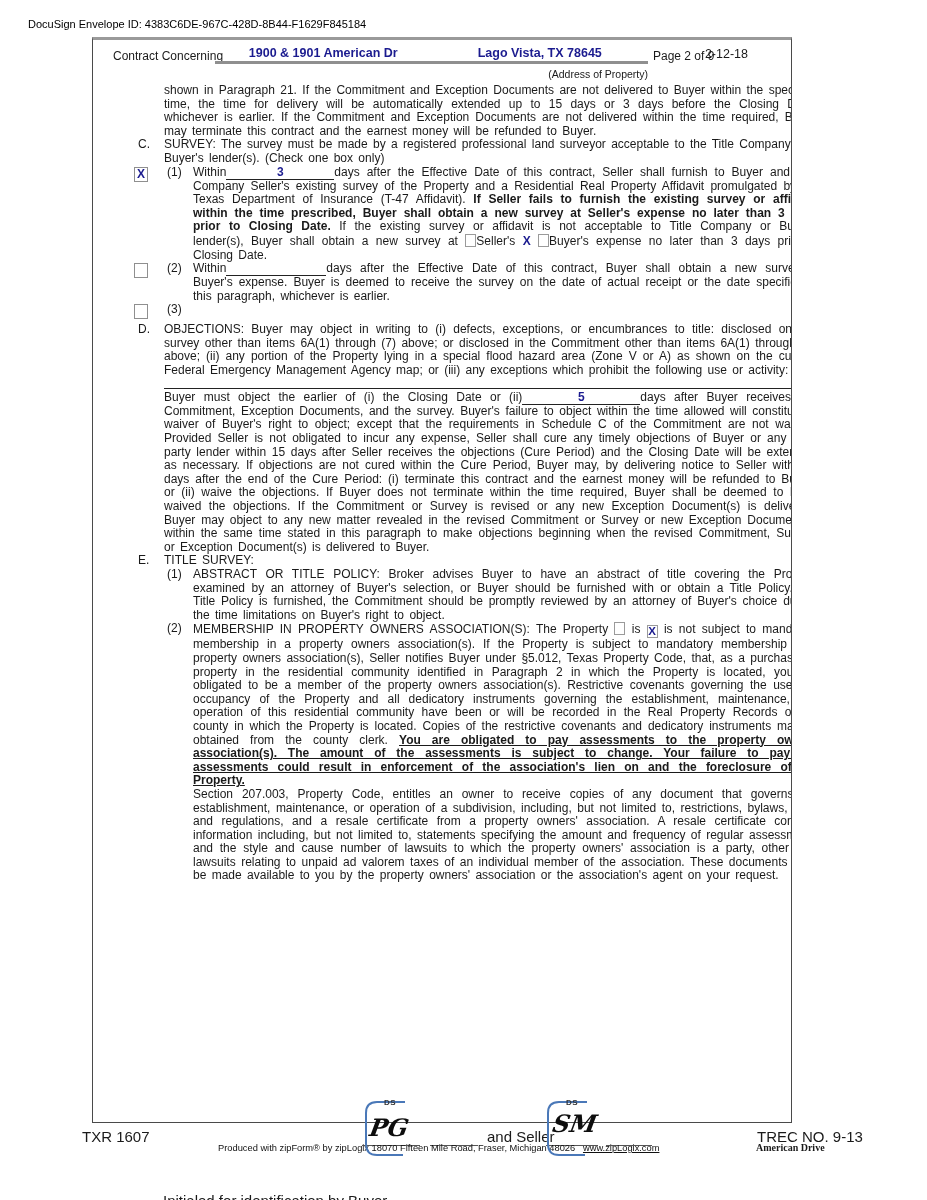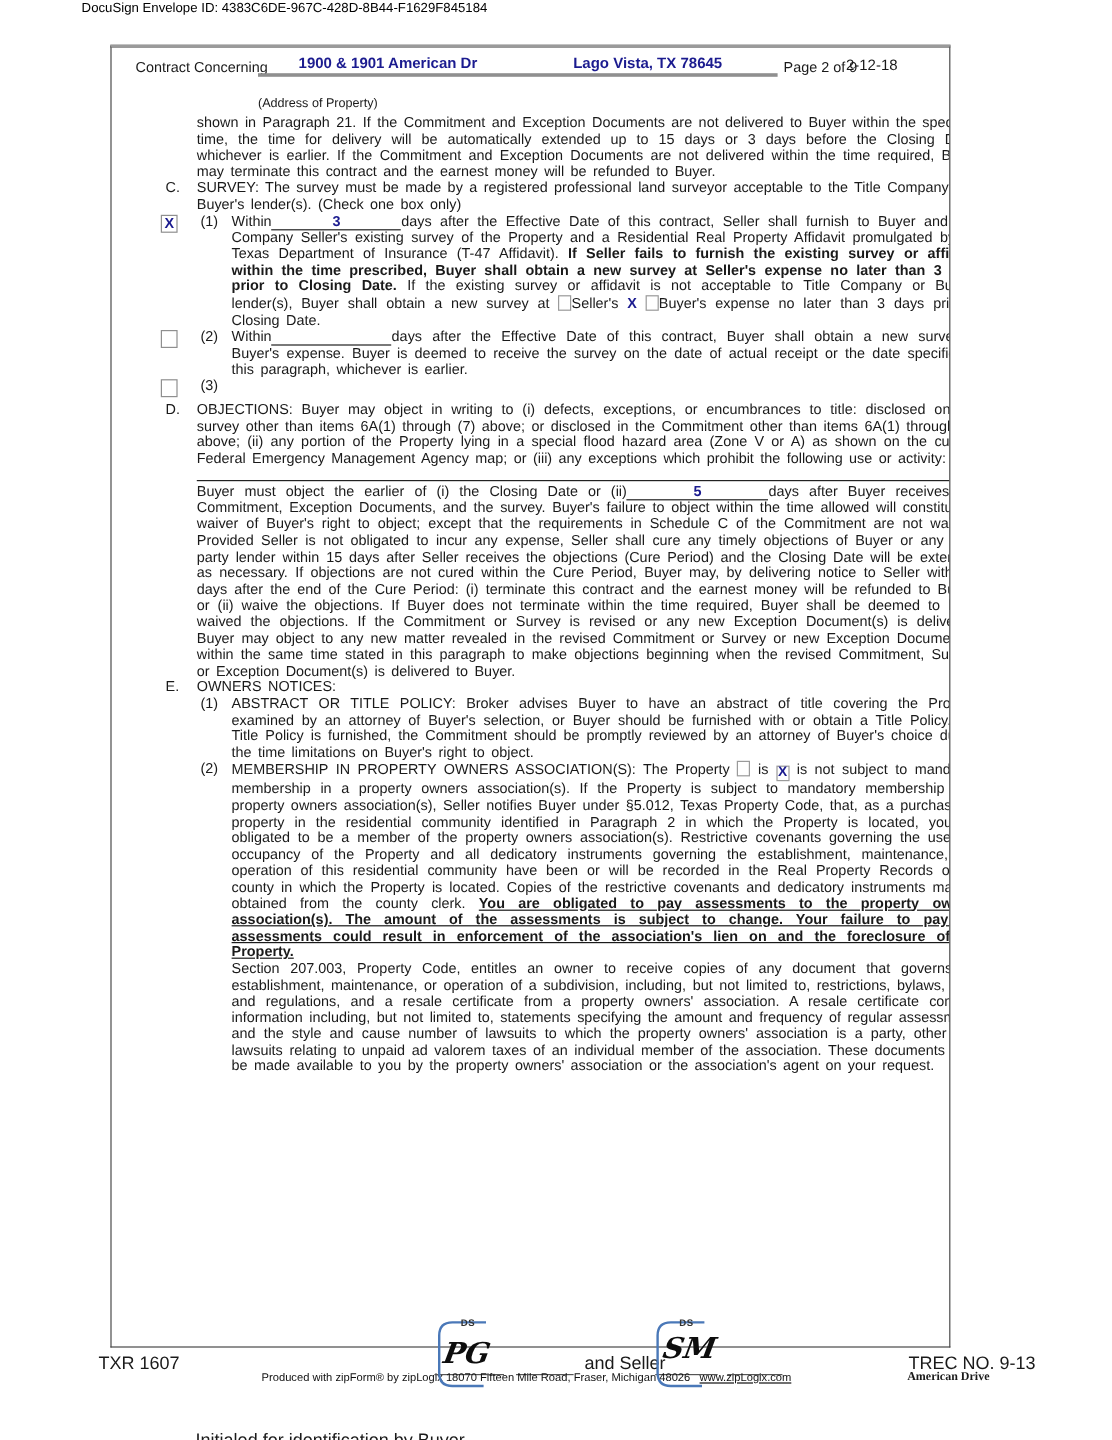--- a/index.html
+++ b/index.html
@@ -1,34 +1,34 @@
 <!DOCTYPE html>
 <html><head>
 <meta charset="utf-8">
 <style>
   html,body{margin:0;padding:0;}
   body{
     width:927px;height:1200px;background:#ffffff;position:relative;
     font-family:"Liberation Sans","DejaVu Sans",sans-serif;color:#1a1a1a;
     -webkit-font-smoothing:antialiased;
   }
-  .env{position:absolute;left:28px;top:1px;font-size:11px;color:#000;margin-left:40px;}
+  .env{position:absolute;left:28px;top:18px;font-size:11px;color:#000;}
   .pagebox{
     position:absolute;left:92px;top:37px;width:700px;height:1086px;box-sizing:border-box;
     border-top:3px solid #9a9a9a;border-left:1.4px solid #4a4a4a;
     border-right:1.4px solid #4a4a4a;border-bottom:1.4px solid #4a4a4a;
     overflow:hidden;
   }
   .hdr{position:relative;margin-top:6px;height:21px;font-size:12px;}
   .hdr .cc{position:absolute;left:20px;top:3px;white-space:nowrap;}
   .hdr .addr{position:absolute;left:122px;top:0;width:433px;display:flex;border-bottom:3px solid #8f8f8f;padding-bottom:1px;}
   .hdr .addr span{flex:1;text-align:center;color:#1b1b8f;font-weight:bold;font-size:12.5px;white-space:nowrap;}
   .hdr .pg{position:absolute;left:560px;top:3px;white-space:nowrap;}
   .hdr .date{position:absolute;right:43px;top:1px;font-size:12.5px;}
-  .addr-cap{margin-left:122px;width:433px;text-align:left;font-size:10.5px;margin-top:13px;}
+  .addr-cap{margin-left:122px;width:433px;text-align:right;font-size:10.5px;margin-top:1px;}
   .bodytext{margin-top:4px;font-size:12px;line-height:13.6px;word-spacing:2px;}
   .p{text-align:justify;}
   .row{display:flex;align-items:flex-start;}
   .row .lbl{flex:none;width:26px;margin-left:45px;}
   .row .ltext{flex:none;width:652px;}
   .toppara{margin-left:71px;width:652px;}
   .irow{display:flex;align-items:flex-start;}
   .cbcol{flex:none;width:15px;margin-left:41px;}
   .numcol{flex:none;width:26px;margin-left:18px;}
   .numcol.nobox{margin-left:74px;}
@@ -113,21 +113,21 @@
         <div class="obj-line">
           <span class="oline"></span>
           <span class="operiod">.</span>
         </div>
         <div class="p"><span>Buyer must object the earlier of (i) the Closing Date or (ii)</span><span class="blank" style="width: 118px;">5</span><span>days after Buyer receives the Commitment, Exception Documents, and the survey. Buyer's failure to object  within  the  time allowed will constitute a waiver of Buyer's right to object; except  that  the  requirements  in Schedule C of the Commitment are not waived. Provided Seller is not obligated to incur any expense, Seller shall cure any timely objections of Buyer or any third party lender within 15 days after Seller receives the objections (Cure Period) and the Closing Date will be extended as necessary. If objections are not cured within the Cure Period, Buyer may, by delivering notice to Seller within 5 days after the end of the Cure Period: (i) terminate this contract and the earnest money will be refunded to Buyer; or (ii) waive the objections. If Buyer does not terminate within the time required, Buyer shall be deemed to have waived the objections. If the Commitment or Survey is revised or any new Exception Document(s) is delivered, Buyer may object to any new matter revealed in the revised Commitment or Survey or new Exception Document(s) within the same time stated in this paragraph to make objections beginning when the revised Commitment, Survey, or Exception Document(s) is delivered to Buyer.</span></div>
       </div>
     </div>
 
     <div class="row">
       <span class="lbl">E.</span>
-      <div class="ltext">OWNERS NOTICES:</div>
+      <div class="ltext">TITLE SURVEY:</div>
     </div>
 
     <div class="irow">
       <span class="numcol nobox">(1)</span>
       <div class="itext p">ABSTRACT OR TITLE POLICY: Broker advises Buyer to have an abstract of title covering the Property examined by an attorney of Buyer's selection, or Buyer should be furnished with or obtain a Title Policy. If a Title Policy is furnished, the Commitment should  be  promptly reviewed by an attorney of Buyer's choice due to the time limitations on Buyer's right to object.</div>
     </div>
 
     <div class="irow">
       <span class="numcol nobox">(2)</span>
       <div class="itext">

